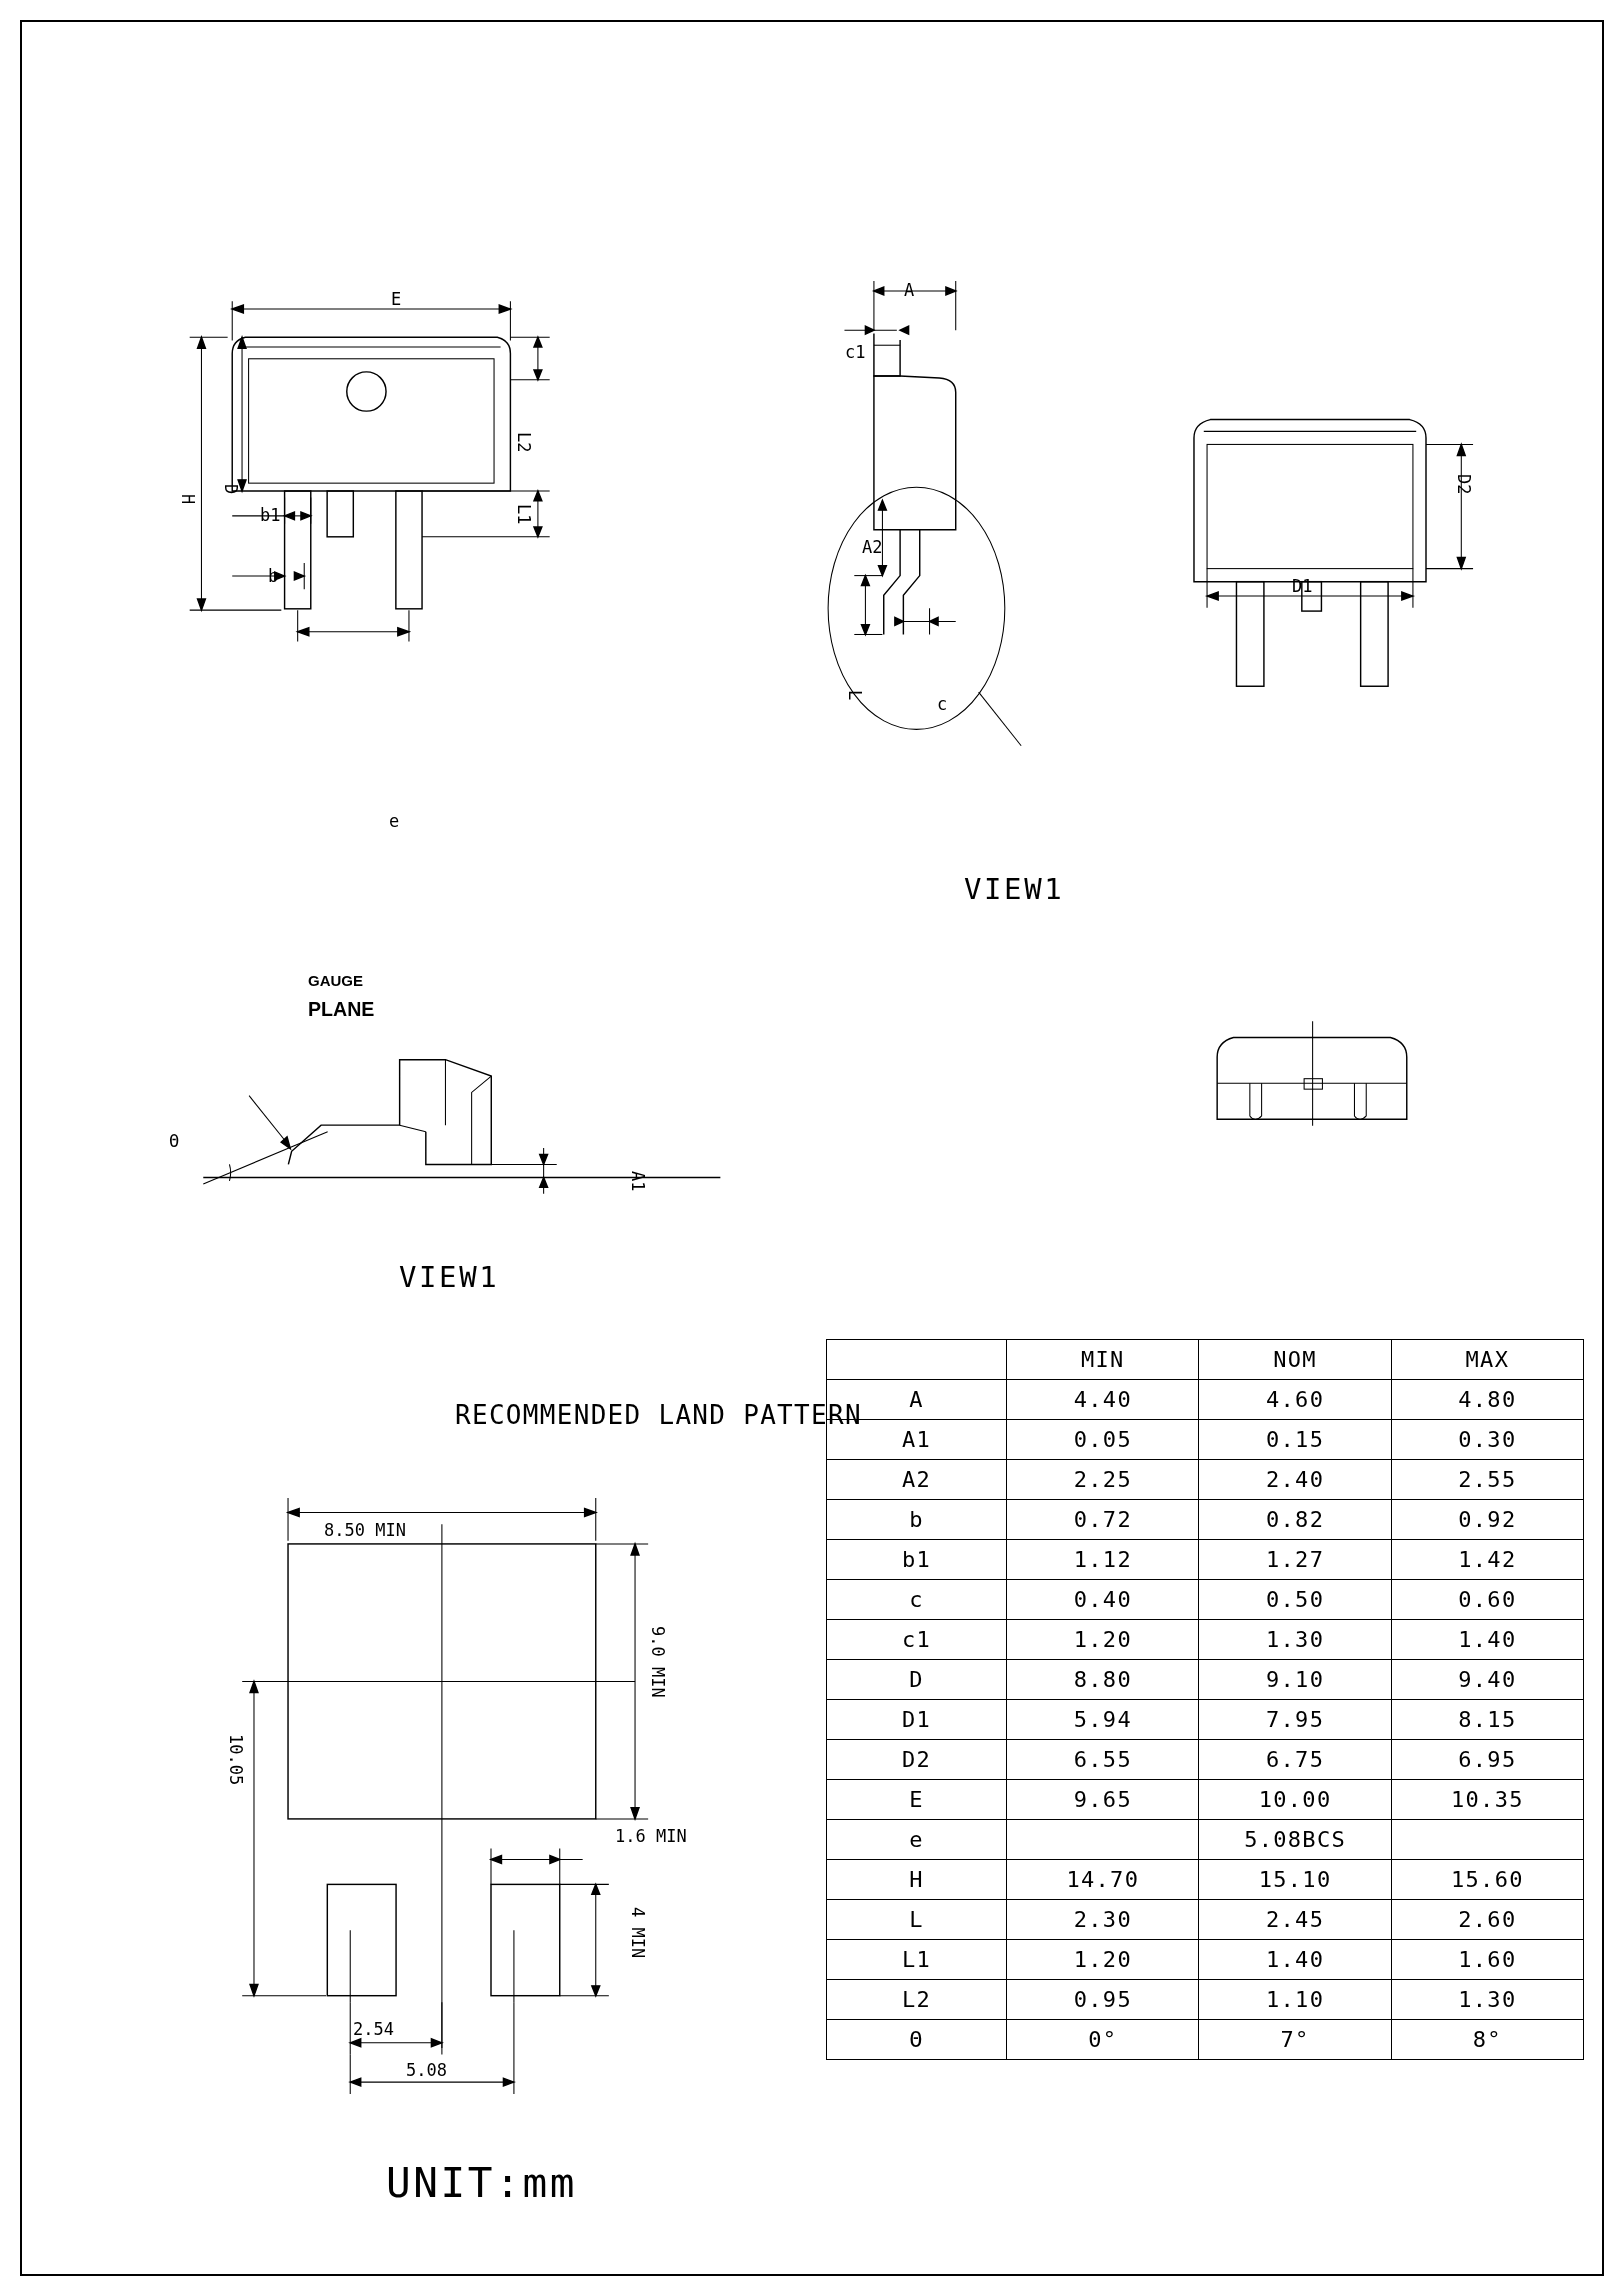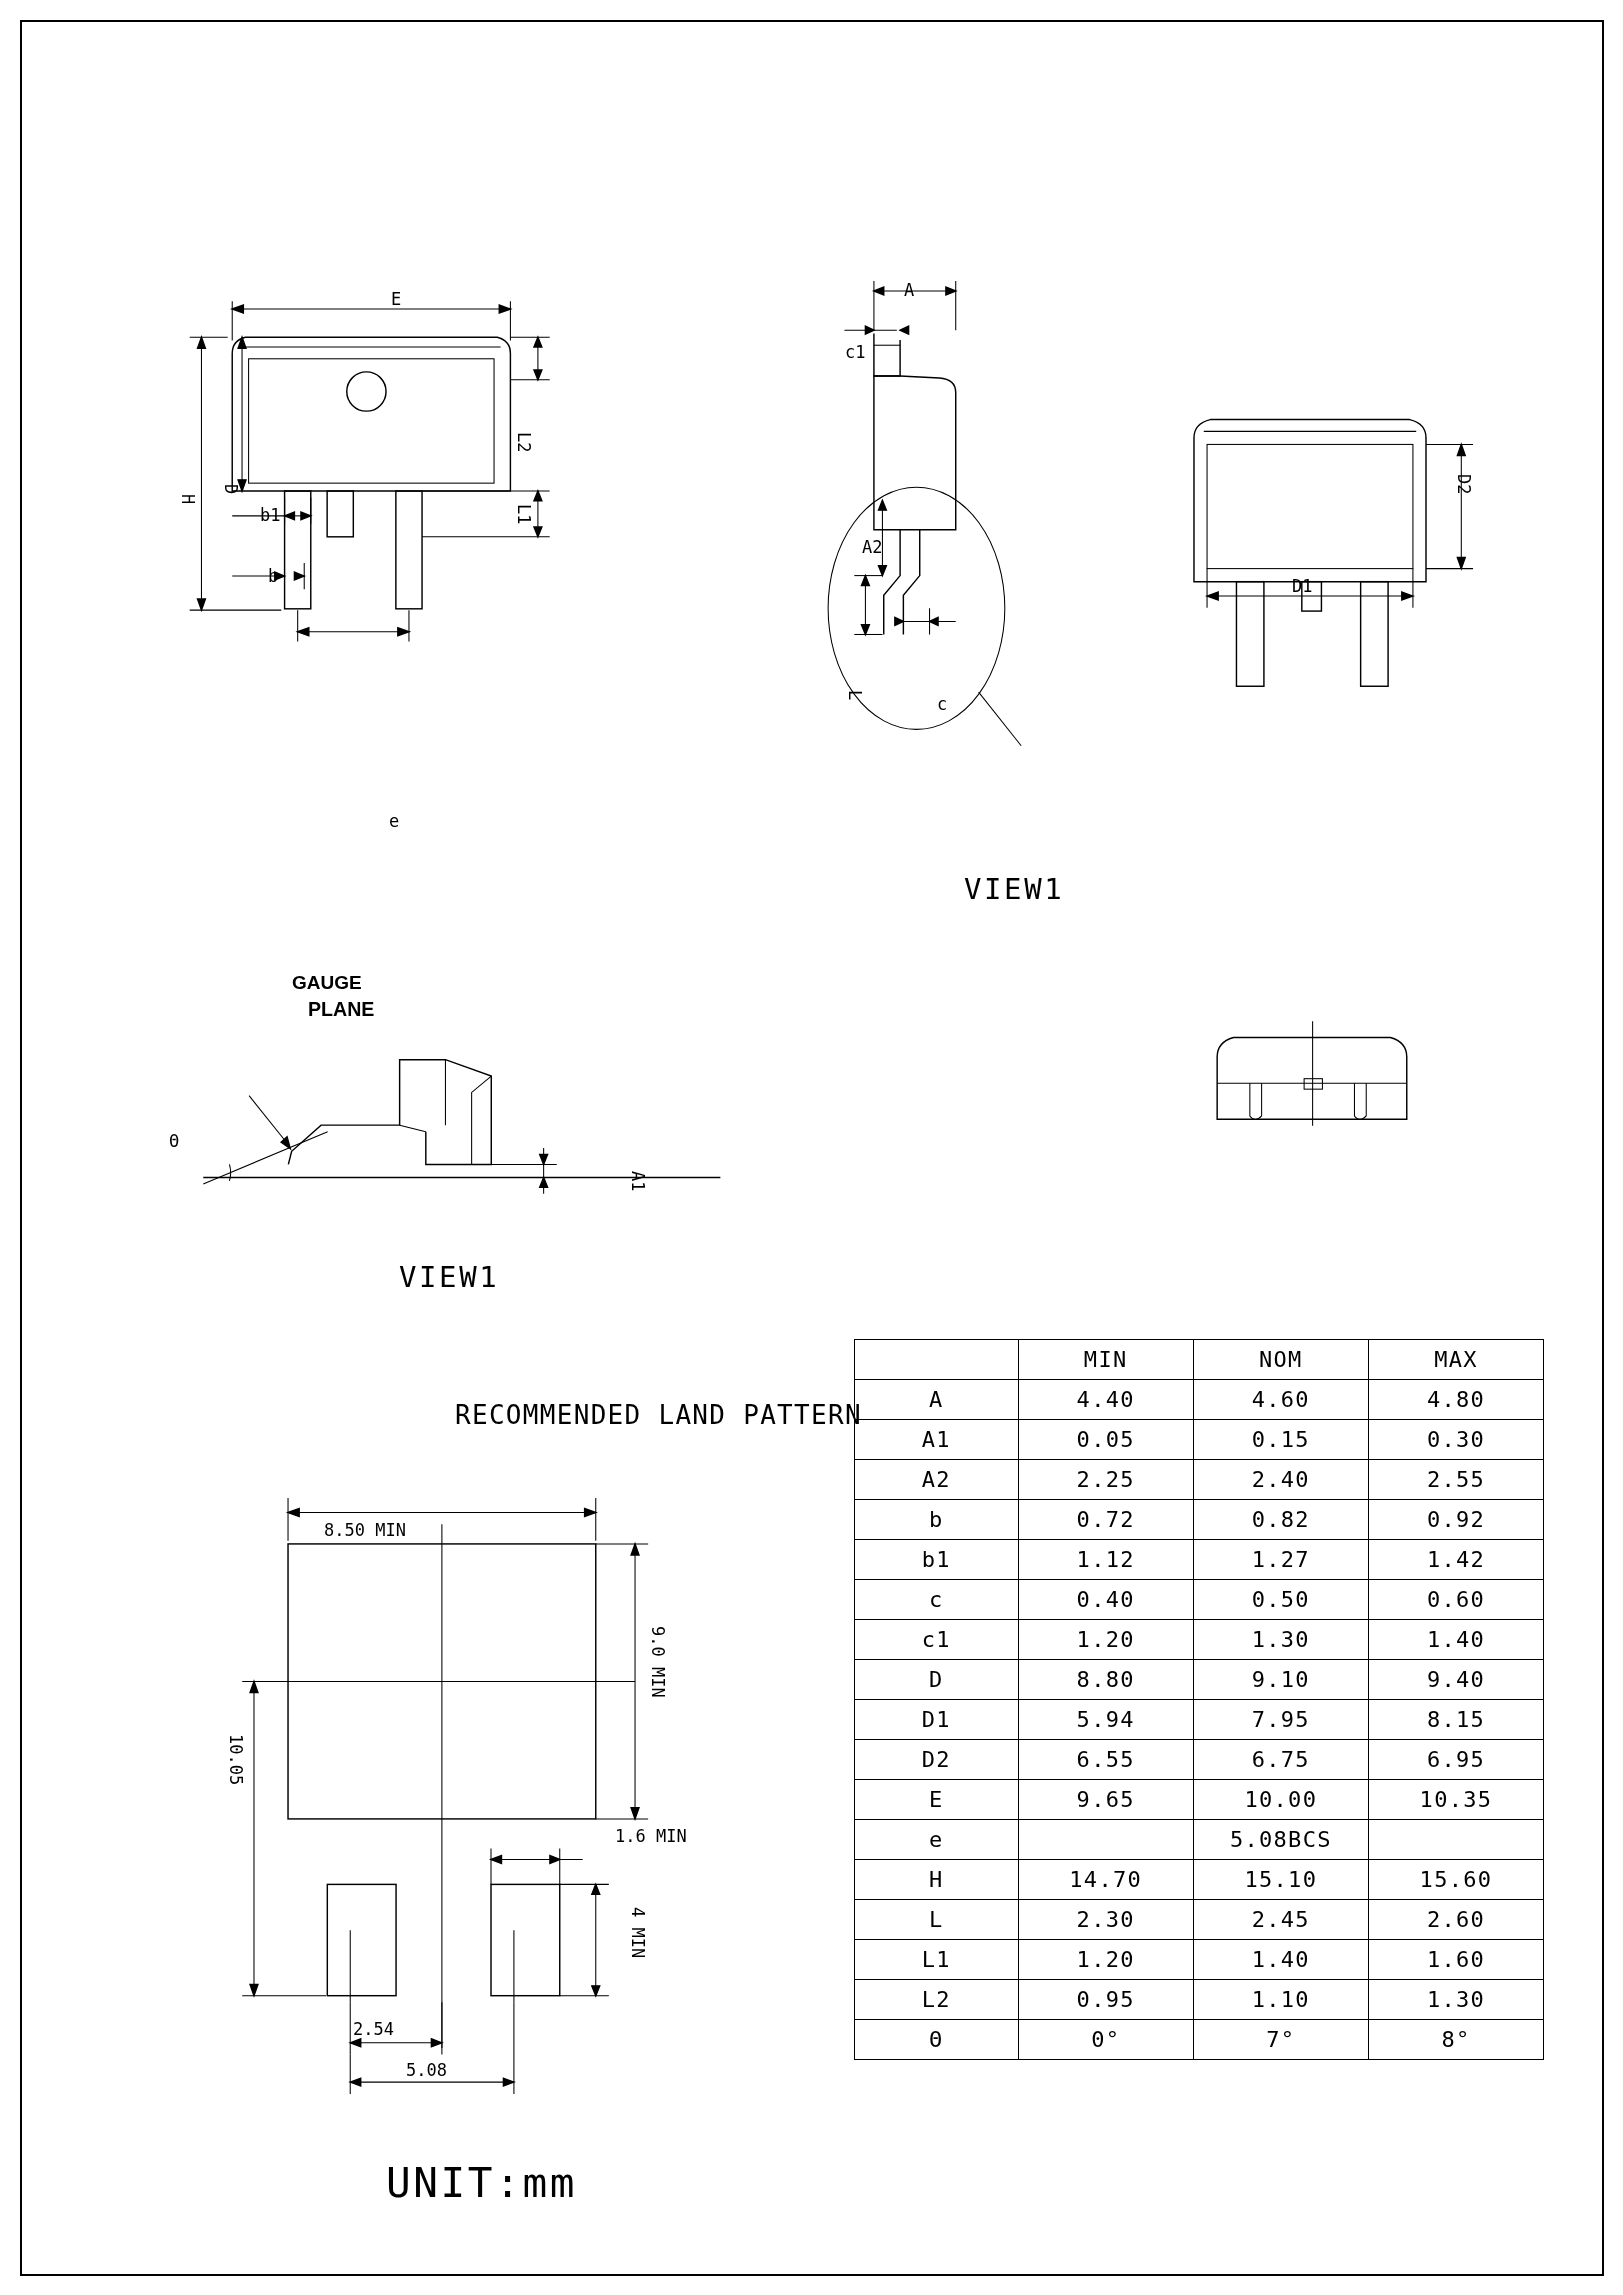--- a/index.html
+++ b/index.html
@@ -105,24 +105,23 @@
     stroke: #000;
     fill: none;
     stroke-width: 2.2;
   }
   svg.draw .thin { stroke-width: 1.6; }
   
   .spec-table {
     position: absolute;
     left: 826px;
     top: 1339px;
-    width: 690px;
+    width: 758px;
     border-collapse: collapse;
     font-family: "DejaVu Sans Mono", monospace;
-    margin-left: 28px;
   }
   .spec-table td, .spec-table th {
     border: 1.3px solid #000;
     height: 39px;
     text-align: center;
     font-size: 22px;
     font-weight: normal;
     letter-spacing: 1.3px;
     padding: 0;
   }
@@ -302,21 +301,21 @@
 
     <line class="thin" x1="130" y1="195" x2="190" y2="270"></line>
     <polygon points="193,276 179,266 188,258" style="fill:#000"></polygon>
 
     <line class="thin" x1="500" y1="300" x2="600" y2="300"></line>
     <line class="thin" x1="500" y1="320" x2="600" y2="320"></line>
     <line class="thin" x1="580" y1="275" x2="580" y2="345"></line>
     <polygon points="580,300 574,285 586,285" style="fill:#000"></polygon>
     <polygon points="580,320 574,335 586,335" style="fill:#000"></polygon>
   </svg>
-  <div class="lbl" style="left:292px; top:972px; font-family:'Liberation Sans',sans-serif; font-size:19px; font-weight:bold;">GAUGE</div>
+  <div class="lbl" style="left:308px; top:972px; font-family:'Liberation Sans',sans-serif; font-size:15px; font-weight:bold;">GAUGE</div>
   <div class="lbl" style="left:308px; top:998px; font-family:'Liberation Sans',sans-serif; font-size:19.6px; font-weight:bold;">PLANE</div>
   <div class="lbl" style="left:169px; top:1131px;">Θ</div>
   <div class="lbl v" style="left:628px; top:1171px;">A1</div>
   <div class="lbl big" style="left:399px; top:1260px;">VIEW1</div>
 
   <svg class="draw" style="left:1204px; top:995px;" width="229" height="170" viewBox="0 0 350 260">
     <path d="M20,95 L20,190 L310,190 L310,95 Q310,72 285,65 L45,65 Q20,72 20,95 Z"></path>
     <line class="thin" x1="20" y1="135" x2="310" y2="135"></line>
 
     <path class="thin" d="M70,135 L70,185 Q78,196 88,185 L88,135"></path>

